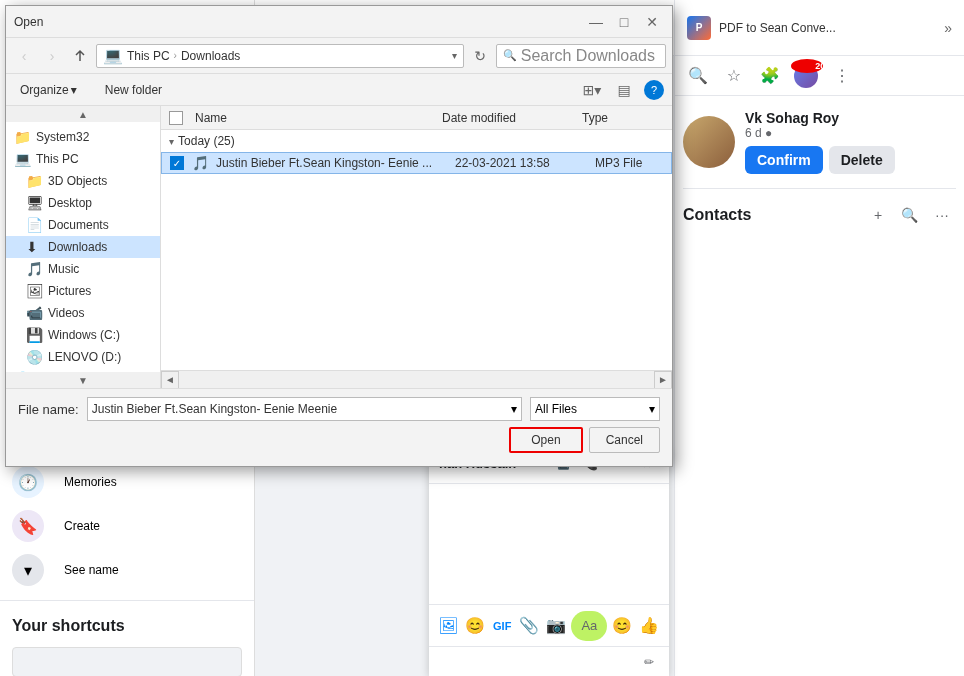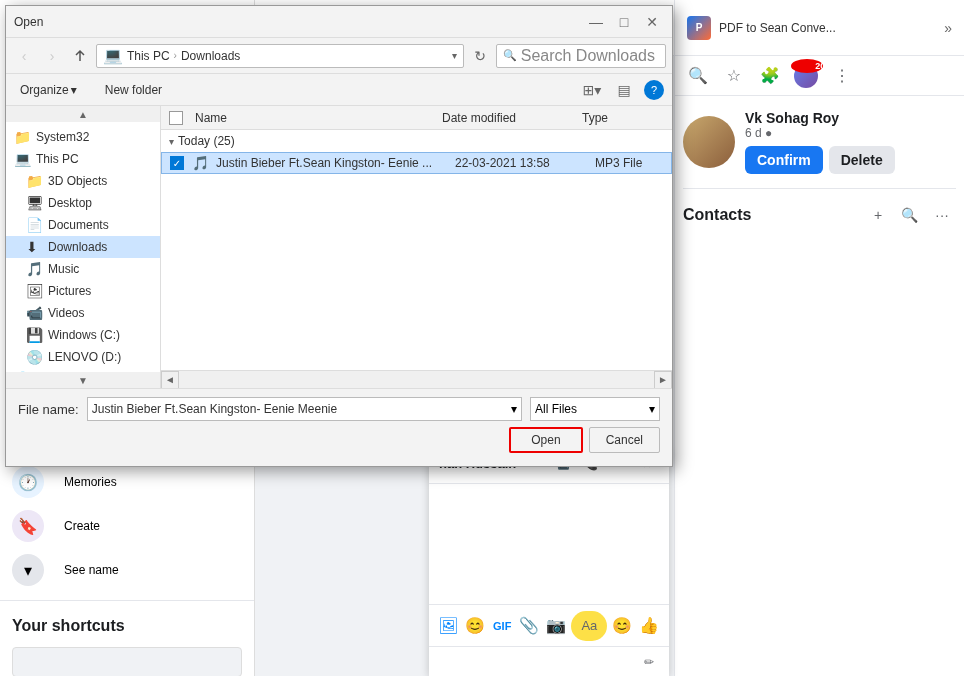--- a/index.html
+++ b/index.html
@@ -291,21 +291,21 @@
     .chat-toolbar {
       height: 42px; border-top: 1px solid #e4e6eb;
       display: flex; align-items: center; padding: 0 8px; gap: 4px;
     }
     .chat-tool-btn {
       width: 30px; height: 30px; border-radius: 50%; background: transparent;
       border: none; cursor: pointer; color: #0084ff; font-size: 16px;
       display: flex; align-items: center; justify-content: center;
     }
     .chat-input-area {
-      flex: 1; height: 30px; background: #fde047; border-radius: 15px;
+      flex: 1; height: 30px; background: #bef264; border-radius: 15px;
       display: flex; align-items: center; padding: 0 10px; font-size: 13px; color: #65676b;
     }
 
     
     .fb-main {
       position: absolute; top: 56px; left: 255px; right: 290px;
       bottom: 0; background: #f0f2f5; overflow-y: auto;
     }
     .fb-content-area {
       padding: 12px; display: flex; flex-direction: column; gap: 8px;

